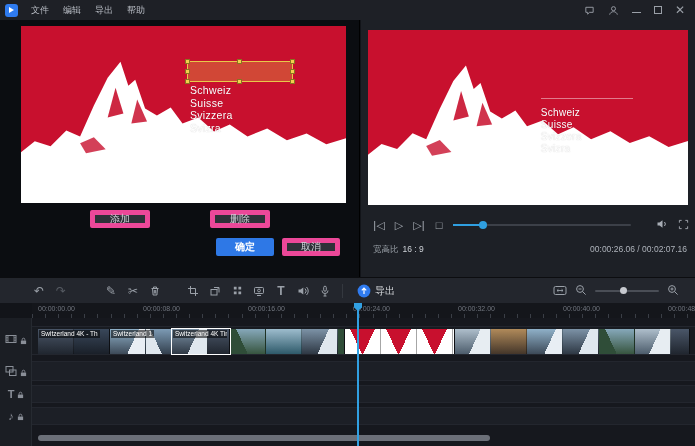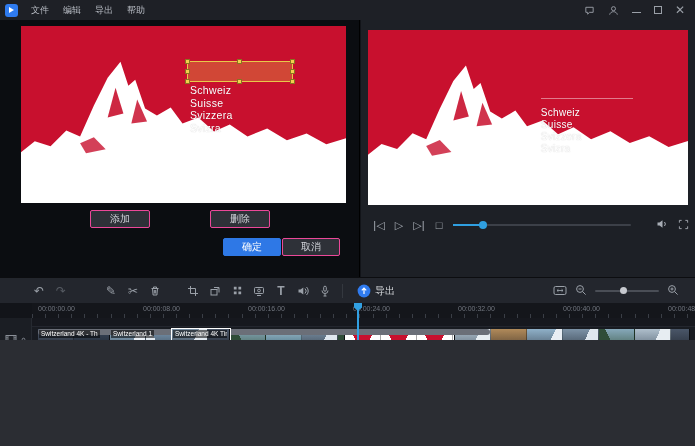--- a/index.html
+++ b/index.html
@@ -1,18 +1,18 @@
 <!DOCTYPE html>
 <html><head>
 <meta charset="utf-8">
 <style>
   * { box-sizing: border-box; margin: 0; padding: 0; }
   html,body { background:#2b2d33; }
   body { font-family:"Liberation Sans","DejaVu Sans",sans-serif; }
-  .window { position:relative; width:695px; height:340px; background:#121419; overflow:hidden; color:#c9ccd2; }
+  .window { position:relative; width:695px; height:446px; background:#121419; overflow:hidden; color:#c9ccd2; }
 
   
   .titlebar { position:absolute; top:0; left:0; right:0; height:20px; background:#1e2026; display:flex; align-items:center; font-size:9px; color:#b8bcc4; z-index:30; }
   .logo { width:13px; height:13px; border-radius:3px; background:#2f7bf0; margin:0 6px 0 5px; position:relative; flex:none; }
   .logo::after { content:""; position:absolute; left:4px; top:3px; border-left:5px solid #fff; border-top:3.5px solid transparent; border-bottom:3.5px solid transparent; }
   .menu-item { padding:0 7px; cursor:default; }
   .tb-title { position:absolute; left:0; right:0; text-align:center; font-size:10px; color:#d6d9de; pointer-events:none; }
   .tb-right { margin-left:auto; display:flex; align-items:center; gap:13px; padding-right:10px; z-index:2; }
   .tb-ico { color:#9ba0a8; display:flex; align-items:center; }
   .min-glyph { display:inline-block; width:9px; border-bottom:1px solid #9ba0a8; height:5px; }
@@ -32,21 +32,21 @@
   .ot1 { left:52%; top:33%; }
   .ot2 { left:54%; top:44%; font-size:10px; line-height:12px; }
   .text-underline { position:absolute; left:54%; top:calc(44% - 9px); width:92px; height:1px; background:rgba(255,255,255,.45); }
 
   .selection-box { position:absolute; left:51%; top:20%; width:106px; height:21px; border:1px solid #e8c84a; background:rgba(232,200,74,.3); }
   .handle { position:absolute; width:5px; height:5px; background:#f4cf4e; border:1px solid #8a7420; }
   .h-tl{left:-3px;top:-3px} .h-tm{left:calc(50% - 3px);top:-3px} .h-tr{right:-3px;top:-3px}
   .h-ml{left:-3px;top:calc(50% - 3px)} .h-mr{right:-3px;top:calc(50% - 3px)}
   .h-bl{left:-3px;bottom:-3px} .h-bm{left:calc(50% - 3px);bottom:-3px} .h-br{right:-3px;bottom:-3px}
 
-  .dlg-btn { position:absolute; height:18px; background:#2e3138; border:1px solid #ec4899; border-radius:2px; color:#cfd2d8; font-size:10px; display:flex; align-items:center; justify-content:center; cursor:pointer; }
+  .dlg-btn { position:absolute; height:18px; background:#2e3138; border:5px solid #ec4899; border-radius:2px; color:#cfd2d8; font-size:10px; display:flex; align-items:center; justify-content:center; cursor:pointer; }
   .dlg-btn.primary { background:#2e78e6; border-color:#2e78e6; color:#fff; }
 
   
   .pc-row { position:absolute; left:0; right:0; top:194px; height:22px; display:flex; align-items:center; }
   .pc-ico { color:#a8adb5; font-size:11px; width:20px; text-align:center; cursor:pointer; }
   .seek { position:absolute; left:92px; width:178px; height:2px; top:10px; background:#3c4048; border-radius:1px; cursor:pointer; }
   .seek .fill { position:absolute; left:0; top:0; bottom:0; width:17%; background:#2f9fe0; }
   .seek .knob { position:absolute; left:17%; top:50%; width:8px; height:8px; margin:-4px 0 0 -4px; border-radius:50%; background:#2f9fe0; }
   .pc-right { position:absolute; right:6px; top:0; height:22px; display:flex; align-items:center; gap:10px; color:#a8adb5; }
   .info-row { position:absolute; left:0; right:0; top:222px; height:16px; font-size:8.5px; color:#9aa0a8; }
@@ -158,21 +158,21 @@
         <span class="handle h-tr"></span>
         <span class="handle h-ml"></span>
         <span class="handle h-mr"></span>
         <span class="handle h-bl"></span>
         <span class="handle h-bm"></span>
         <span class="handle h-br"></span>
       </div>
     </div>
     <div class="dlg-btn" style="left:90px; top:190px; width:60px;">添加</div>
     <div class="dlg-btn" style="left:210px; top:190px; width:60px;">删除</div>
-    <div class="dlg-btn primary" style="left:223px; top:218px; width:58px;">确定</div>
+    <div class="dlg-btn primary" style="left:216px; top:218px; width:58px;font-weight:bold;">确定</div>
     <div class="dlg-btn" style="left:282px; top:218px; width:58px;">取消</div>
   </div>
 
   <div class="preview-panel">
     <div class="canvas canvas2">
       <svg class="mtn" viewBox="0 0 330 178" preserveAspectRatio="none">
         <rect width="330" height="178" fill="#c8102e"></rect>
         <polygon fill="#ffffff" points="0,127 14,116 30,121 46,105 60,111 74,80 88,52 101,36 109,60 116,54 126,83 138,90 152,82 164,98 180,92 196,106 212,99 230,111 250,103 270,115 290,108 310,119 330,113 330,178 0,178"></polygon>
         <polygon fill="#c8102e" opacity="0.9" points="96,62 104,88 88,92"></polygon>
         <polygon fill="#c8102e" opacity="0.85" points="118,74 128,96 112,98"></polygon>
@@ -204,20 +204,30 @@
             </svg>
         </span>
         <span>
           <svg width="11" height="11" viewBox="0 0 12 12">
               <path d="M1.5 4V1.5H4M8 1.5h2.5V4M10.5 8v2.5H8M4 10.5H1.5V8" fill="none" stroke="#a8adb5"></path>
             </svg>
         </span>
       </div>
     </div>
 
+    <div class="info-row">
+      <span class="aspect">
+        <span>宽高比</span><b>16 : 9</b>
+      </span>
+      <span class="times">
+        <span>00:00:26.06</span>
+        <span>/</span>
+        <span>00:02:07.16</span>
+      </span>
+    </div>
   </div>
 
   <div class="toolbar">
     <span class="tbi" style="margin-left:28px">↶</span>
     <span class="tbi dim">↷</span>
     <span class="tbi" style="margin-left:28px">✎</span>
     <span class="tbi">✂</span>
     <span class="tbi">
       <svg width="12" height="12" viewBox="0 0 12 12">
           <path d="M2.5 3.5h7M4.5 3V2h3v1M3.5 3.5l.6 6.5h3.8l.6-6.5M5.3 5v3.5M6.7 5v3.5" fill="none" stroke="currentColor"></path>

